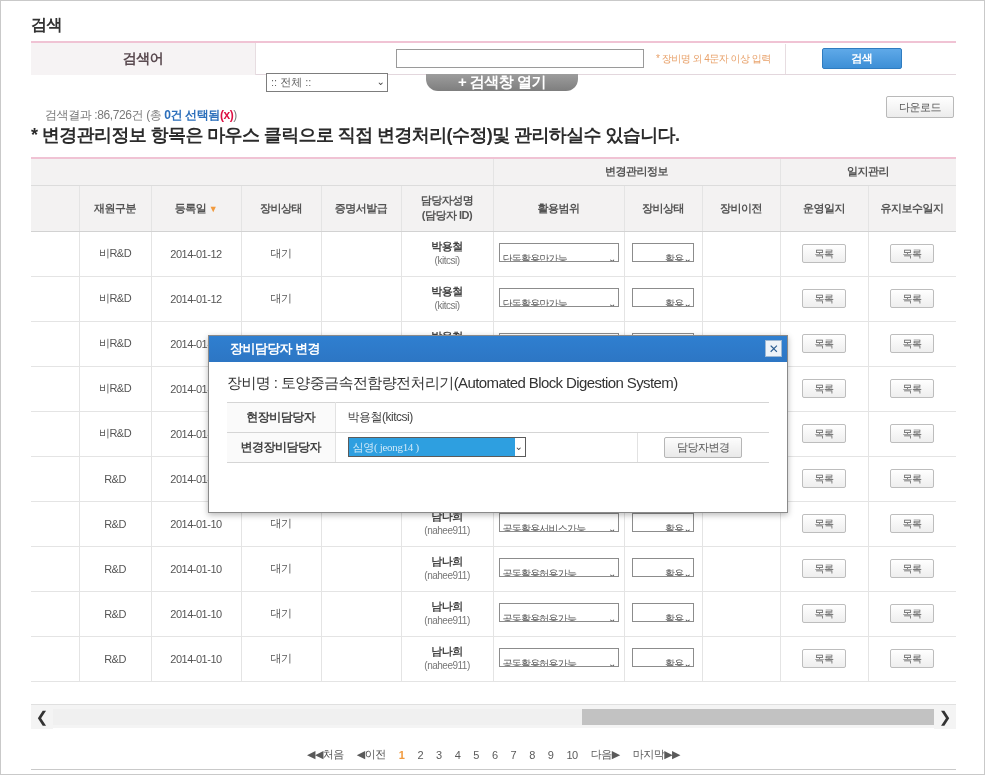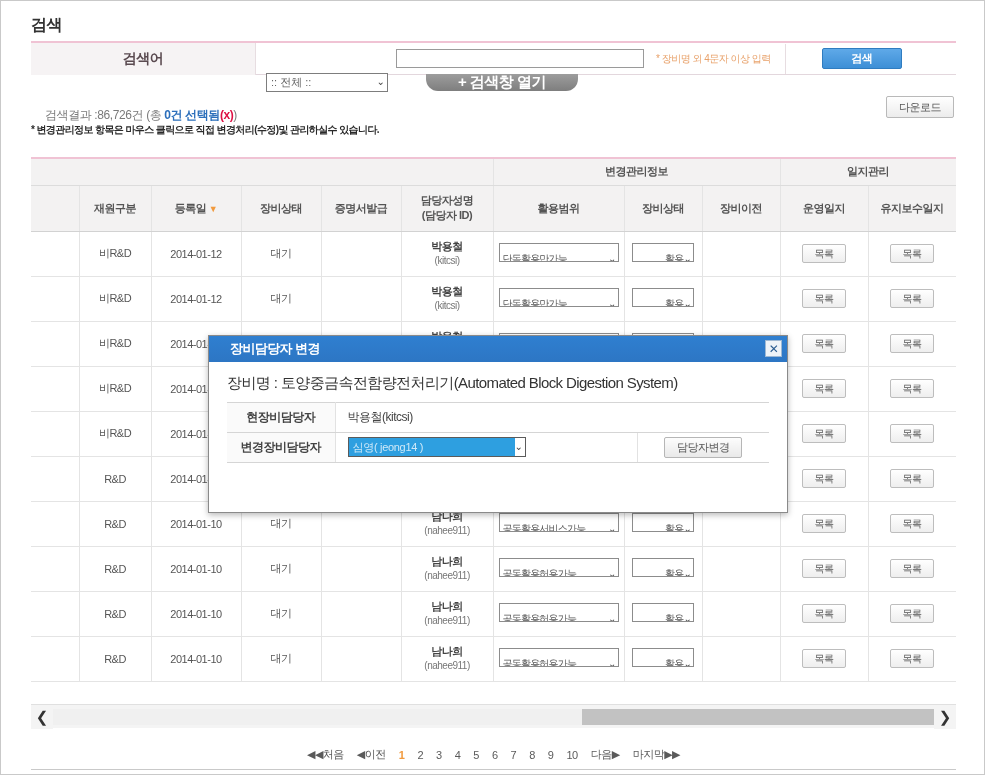--- a/index.html
+++ b/index.html
@@ -108,21 +108,21 @@
 
   
   .result-line {
     position: absolute; left: 44px; top: 106px;
     font-size: 12px; color: #7a7a7a; letter-spacing: -0.4px;
   }
   .result-line b { color: #2c6fbb; }
   .result-line .x-mark { color: #d14; font-weight: bold; }
   .notice-line {
     position: absolute; left: 30px; top: 122px;
-    font-size: 10px; font-weight: bold; color: #2b2b2b;
+    font-size: 18px; font-weight: bold; color: #2b2b2b;
     letter-spacing: -0.6px;
   }
   .btn-download {
     position: absolute; right: 30px; top: 95px;
     width: 68px; height: 22px;
     background: linear-gradient(#ffffff, #ececec);
     border: 1px solid #b9b9b9;
     border-radius: 2px;
     font-size: 11px; color: #555;
     display: flex; align-items: center; justify-content: center;
@@ -279,20 +279,21 @@
   }
   td.m-value { padding-left: 12px; }
   .modal-select {
     display: inline-flex; align-items: center; justify-content: space-between;
     width: 178px; height: 20px;
     border: 1px solid #5b5b5b;
     background: #fff;
     padding: 0 2px 0 0;
     font-size: 11px;
     cursor: pointer;
+    font-family: Liberation Serif, serif;
   }
   .modal-select .val {
     background: #2e9fe0;
     color: #cfe9f8;
     height: 18px; line-height: 18px;
     flex: 1;
     padding-left: 4px;
     overflow: hidden; white-space: nowrap;
     letter-spacing: -0.3px;
   }

